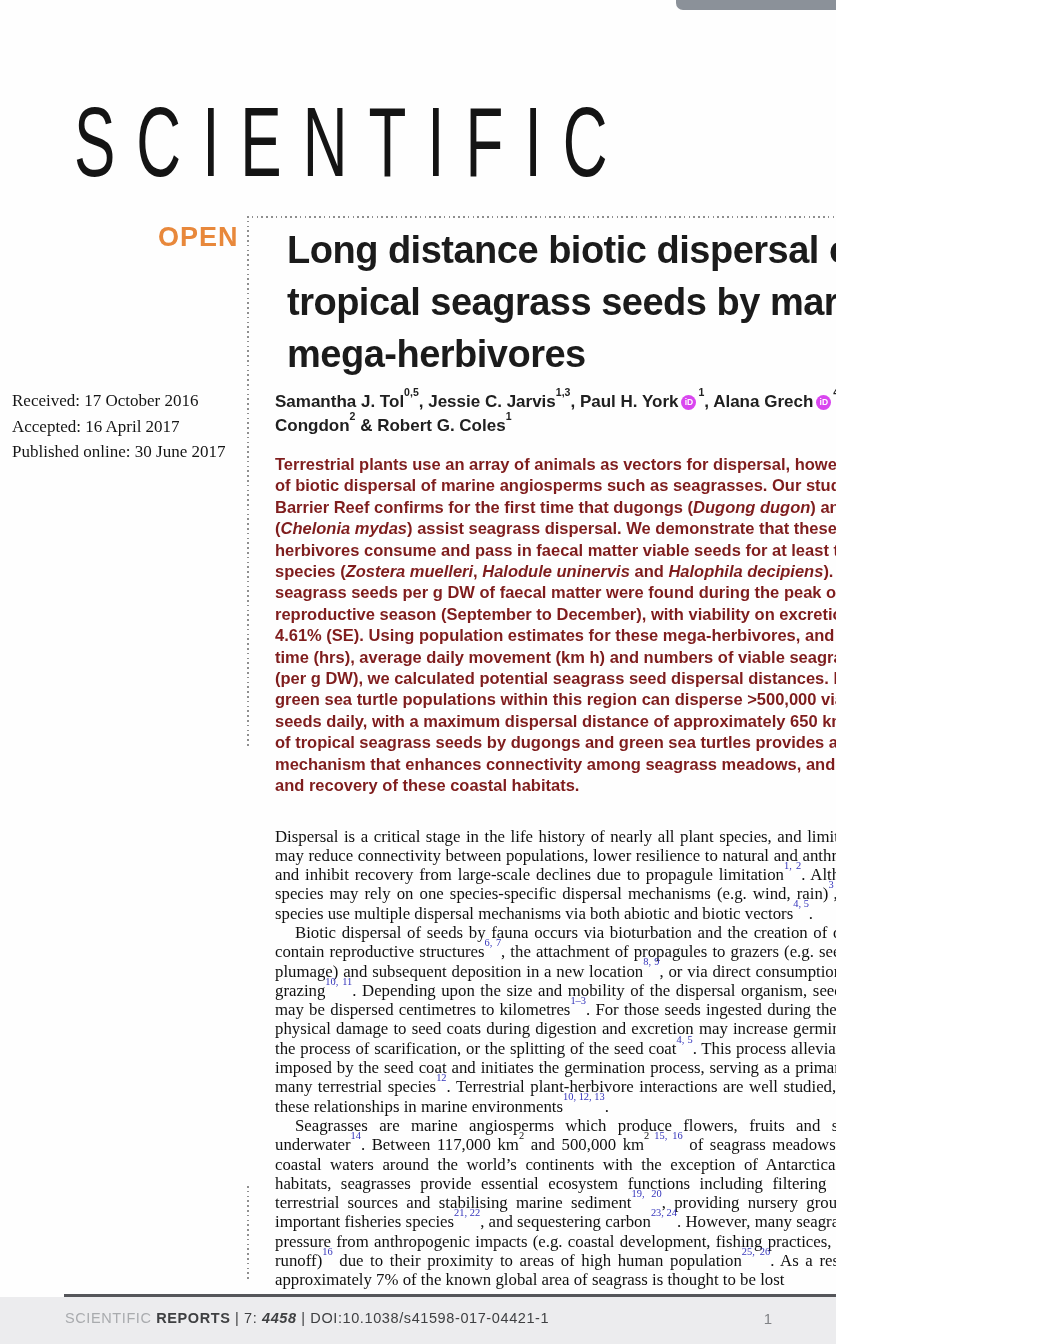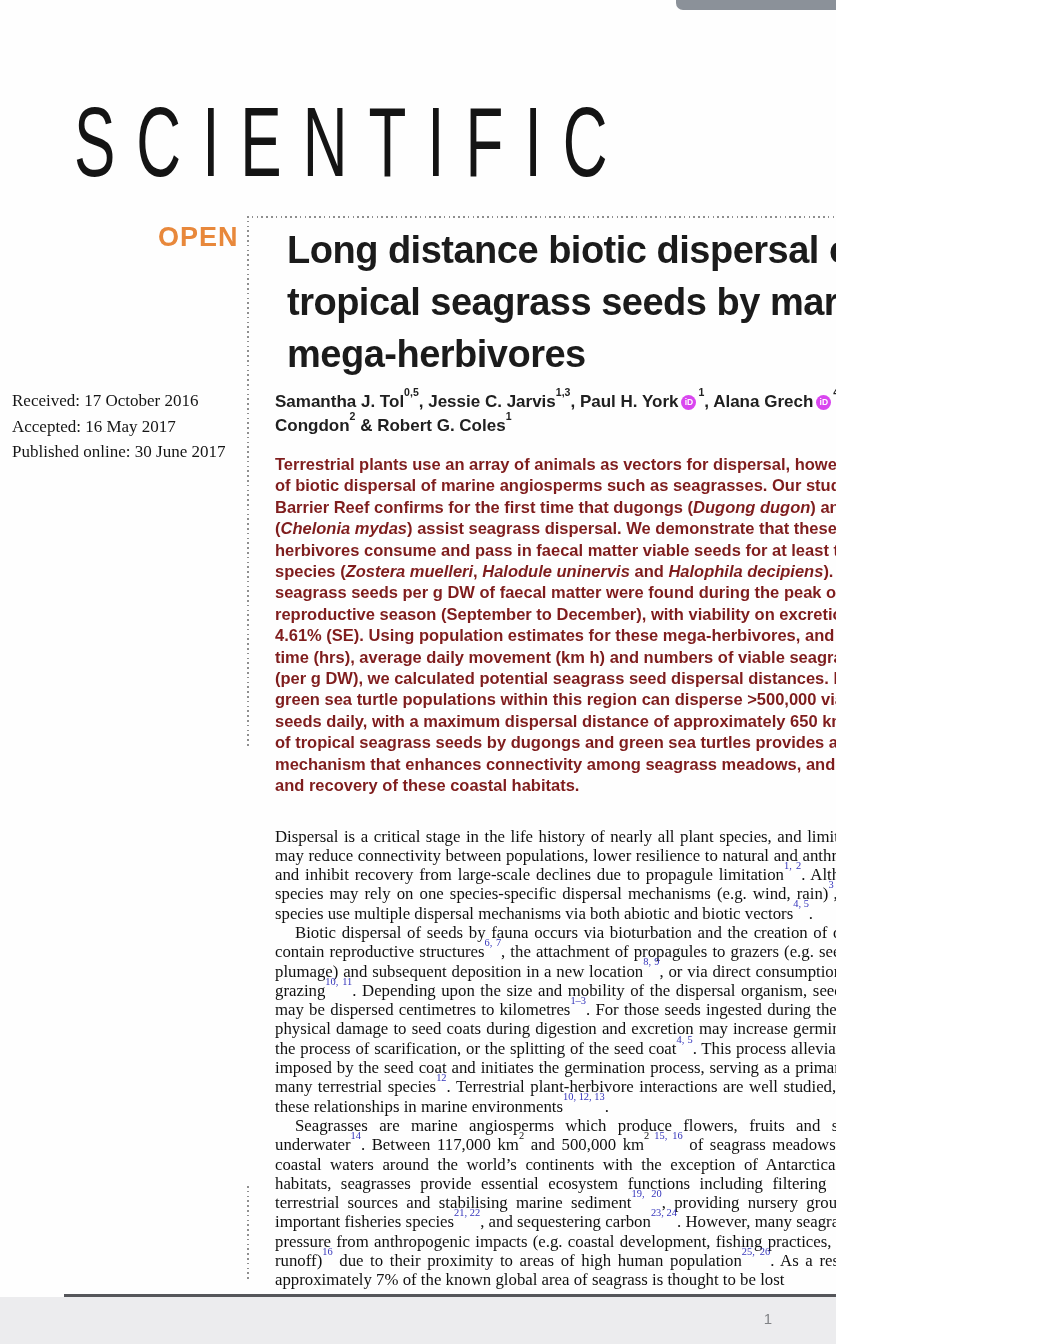--- a/index.html
+++ b/index.html
@@ -76,33 +76,34 @@
     <span class="logo-thin">SCIENTIFIC</span>
   </div>
 
   <div class="open-label">OPEN</div>
   <div class="dot-h"></div>
   <div class="dot-v" id="dotv1"></div>
   <div class="dot-v" id="dotv2"></div>
 
   <div class="dates">
     <div>Received: 17 October 2016</div>
-    <div>Accepted: 16 May 2017</div>
+    <div>Accepted: 16 April 2017</div>
     <div>Published online: 30 June 2017</div>
   </div>
 
   <div class="main-col">
     <h1 class="article-title">Long distance biotic dispersal of tropical seagrass seeds by marine mega-herbivores</h1>
     <div class="authors"><span>Samantha J. Tol</span><sup>0,5</sup><span>, Jessie C. Jarvis</span><sup>1,3</sup><span>, Paul H. York</span><span class="orcid">iD</span><sup>1</sup><span>, Alana Grech</span><span class="orcid">iD</span><sup>4</sup><span>, Bradley C. Congdon</span><sup>2</sup><span> &amp; Robert G. Coles</span><sup>1</sup></div>
     <div class="abstract"><span>Terrestrial plants use an array of animals as vectors for dispersal, however little is known of biotic dispersal of marine angiosperms such as seagrasses. Our study in the Great Barrier Reef confirms for the first time that dugongs (</span><span class="seg-i">Dugong dugon</span><span>) and green sea turtles (</span><span class="seg-i">Chelonia mydas</span><span>) assist seagrass dispersal. We demonstrate that these marine mega-herbivores consume and pass in faecal matter viable seeds for at least three seagrass species (</span><span class="seg-i">Zostera muelleri</span><span>, </span><span class="seg-i">Halodule uninervis</span><span> and </span><span class="seg-i">Halophila decipiens</span><span>). One to two seagrass seeds per g DW of faecal matter were found during the peak of the seagrass reproductive season (September to December), with viability on excretion of 9.13% ± 4.61% (SE). Using population estimates for these mega-herbivores, and data on digestion time (hrs), average daily movement (km h) and numbers of viable seagrass seeds excreted (per g DW), we calculated potential seagrass seed dispersal distances. Dugongs and green sea turtle populations within this region can disperse &gt;500,000 viable seagrass seeds daily, with a maximum dispersal distance of approximately 650 km. Biotic dispersal of tropical seagrass seeds by dugongs and green sea turtles provides a large-scale mechanism that enhances connectivity among seagrass meadows, and aids in resilience and recovery of these coastal habitats.</span></div>
     <div class="body-text">
       <p><span>Dispersal is a critical stage in the life history of nearly all plant species, and limitations on this process may reduce connectivity between populations, lower resilience to natural and anthropogenic disturbances and inhibit recovery from large-scale declines due to propagule limitation</span><sup class="sup-cite">1, 2</sup><span>. Although individual plant species may rely on one species-specific dispersal mechanisms (e.g. wind, rain)</span><sup class="sup-cite">3</sup><span>, the majority of plant species use multiple dispersal mechanisms via both abiotic and biotic vectors</span><sup class="sup-cite">4, 5</sup><span>.</span></p>
       <p><span>Biotic dispersal of seeds by fauna occurs via bioturbation and the creation of drifting fragments that contain reproductive structures</span><sup class="sup-cite">6, 7</sup><span>, the attachment of propagules to grazers (e.g. seeds stuck in waterfowl plumage) and subsequent deposition in a new location</span><sup class="sup-cite">8, 9</sup><span>, or via direct consumption and excretion during grazing</span><sup class="sup-cite">10, 11</sup><span>. Depending upon the size and mobility of the dispersal organism, seeds or plant propagules may be dispersed centimetres to kilometres</span><sup class="sup-cite">1–3</sup><span>. For those seeds ingested during the dispersal process, the physical damage to seed coats during digestion and excretion may increase germination success through the process of scarification, or the splitting of the seed coat</span><sup class="sup-cite">4, 5</sup><span>. This process alleviates physical dormancy imposed by the seed coat and initiates the germination process, serving as a primary germination cue for many terrestrial species</span><sup class="sup-cite">12</sup><span>. Terrestrial plant-herbivore interactions are well studied, but little is known of these relationships in marine environments</span><sup class="sup-cite">10, 12, 13</sup><span>.</span></p>
       <p><span>Seagrasses are marine angiosperms which produce flowers, fruits and seeds almost entirely underwater</span><sup class="sup-cite">14</sup><span>. Between 117,000 km</span><sup>2</sup><span> and 500,000 km</span><sup>2 </sup><sup class="sup-cite">15, 16</sup><span> of seagrass meadows are found in shallow coastal waters around the world’s continents with the exception of Antarctica</span><sup class="sup-cite">15, 17, 18</sup><span>. Within these habitats, seagrasses provide essential ecosystem functions including filtering nutrient run-off from terrestrial sources and stabilising marine sediment</span><sup class="sup-cite">19, 20</sup><span>, providing nursery grounds for economically important fisheries species</span><sup class="sup-cite">21, 22</sup><span>, and sequestering carbon</span><sup class="sup-cite">23, 24</sup><span>. However, many seagrass meadows are under pressure from anthropogenic impacts (e.g. coastal development, fishing practices, agricultural and urban runoff)</span><sup class="sup-cite">16</sup><span> due to their proximity to areas of high human population</span><sup class="sup-cite">25, 26</sup><span>. As a result of these stressors, approximately 7% of the known global area of seagrass is thought to be lost</span></p>
     </div>
     <div class="footnotes"><sup>1</sup><span>Centre for Tropical Water and Aquatic Ecosystem Research (TropWATER), James Cook University, Cairns, Australia. </span><sup>2</sup><span>College of Science and Engineering, James Cook University, Cairns, Australia. </span></div>
   </div>
 
   <div class="footer-rule"></div>
   <div class="footer-strip"></div>
+  <div class="footer-text"><span class="seg-mut">SCIENTIFIC </span><span class="seg-b">REPORTS</span><span> | 7: </span><span class="seg-bi">4458</span><span> | DOI:10.1038/s41598-017-04421-1</span></div>
   <div class="page-num">1</div>
 
 </div>
 
 </body></html>

